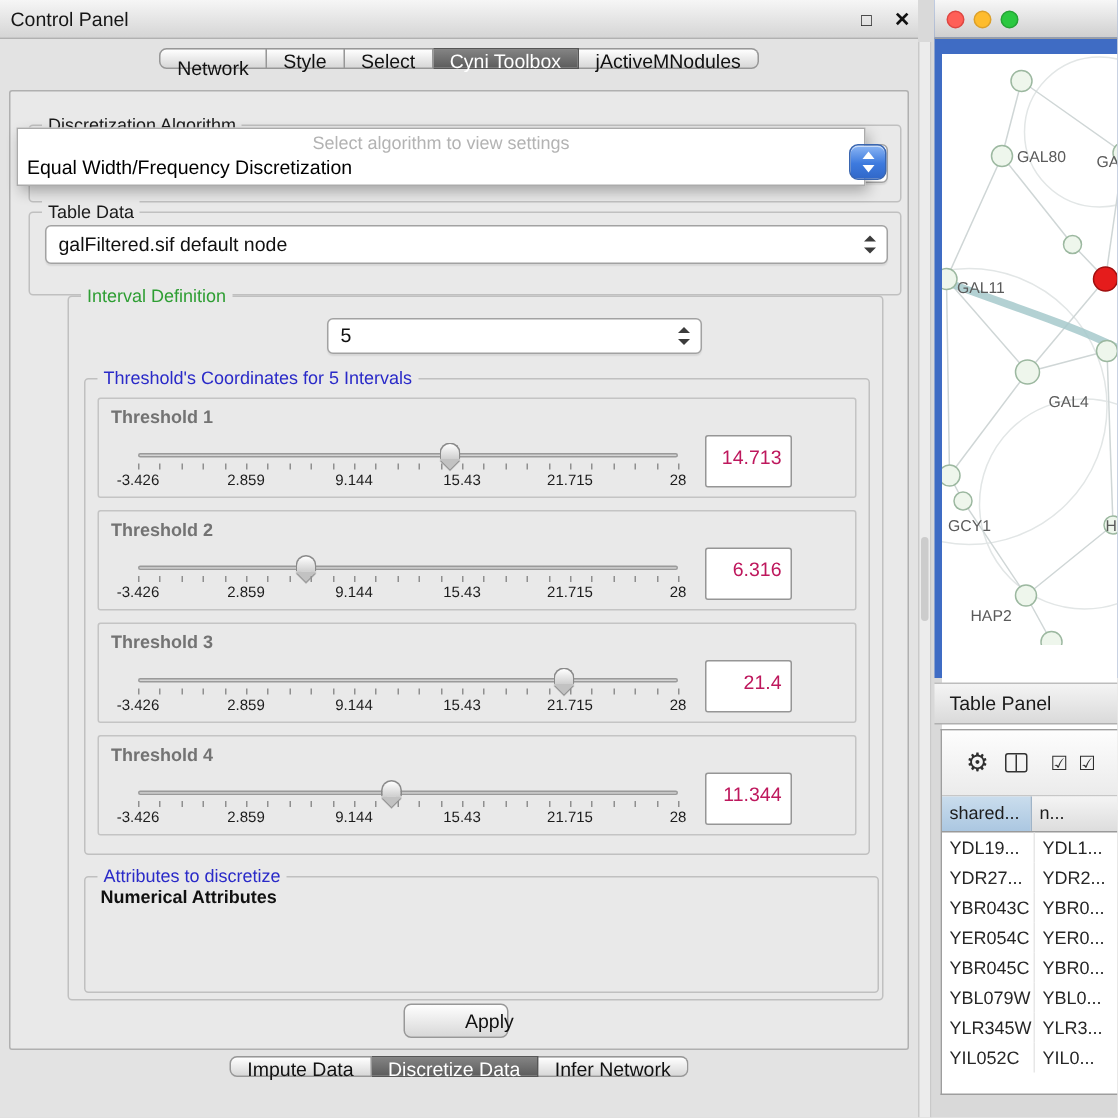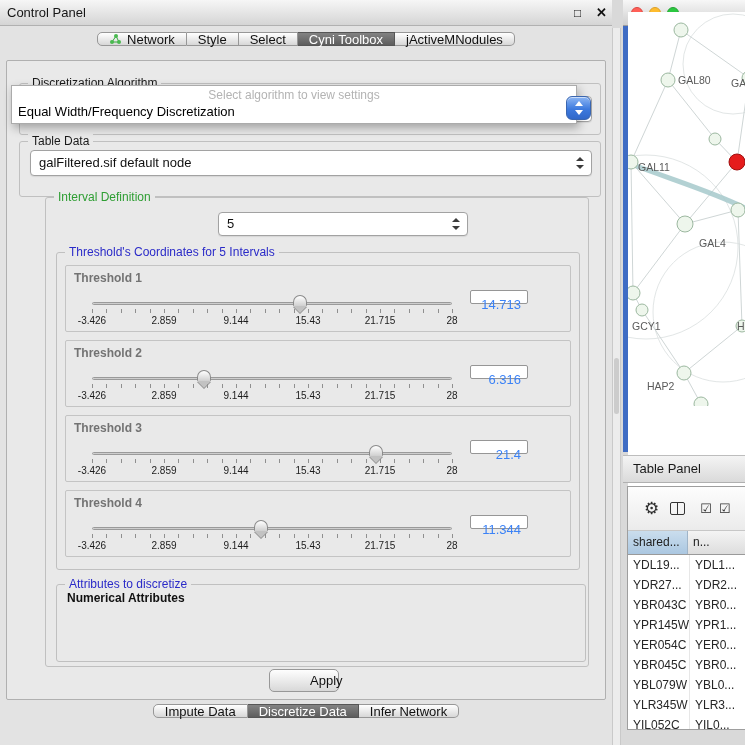--- a/index.html
+++ b/index.html
@@ -17,21 +17,21 @@
   .cp-title { position:absolute; left:7px; top:0; line-height:26px; font-size:13px; color:#151515; }
   .win-btn { position:absolute; top:0; line-height:26px; color:#111; }
   .win-btn.float { left:574px; font-size:12px; }
   .win-btn.close { left:596px; font-size:13px; font-weight:bold; }
 
   .tabbar { position:absolute; left:0; width:612px; display:flex; justify-content:center; }
   .tabbar.top { top:32px; }
   .tabbar.bottom { top:704px; }
   .tab { height:14px; padding:0 11px; font-size:13px; color:#111;
          background:linear-gradient(#ffffff,#d7d7d7); border:1px solid #979797; border-left:none;
-         display:flex; align-items:center; gap:5px; white-space:nowrap; }
+         display:flex; align-items:center; gap:5px; white-space:nowrap;flex-direction:column; }
   .tab.first { border-left:1px solid #979797; border-radius:5px 0 0 5px; }
   .tab.last  { border-radius:0 5px 5px 0; }
   .tab.sel   { background:linear-gradient(#838383,#5d5d5d); color:#fff; border-color:#565656; }
 
   .panel-body { position:absolute; left:6px; top:60px; width:600px; height:640px;
                 background:#e9e9e9; border:1px solid #b0b0b0; border-radius:2px; }
 
   .group { position:absolute; border:1px solid #c0c0c0; border-radius:3px; }
   .group-label { position:absolute; top:-8px; left:8px; background:#e9e9e9; padding:0 4px;
                  font-size:12px; color:#1a1a1a; white-space:nowrap; }
@@ -87,23 +87,23 @@
   .thumb { position:absolute; top:-8px; width:14px; height:11px;
            background:linear-gradient(#ffffff,#cfcfcf); border:1px solid #8a8a8a; border-bottom:none;
            border-radius:7px 7px 1px 1px; }
   .thumb::after { content:""; position:absolute; left:-1px; top:10px; width:0; height:0;
            border-left:7px solid transparent; border-right:7px solid transparent;
            border-top:7px solid #c2c2c2; filter:drop-shadow(0 1px 0 #8a8a8a); }
   .ticks { position:absolute; left:6px; right:6px; top:13px; height:5px; }
   .ticks i { position:absolute; top:0; width:1px; height:4px; background:#8f8f8f; }
   .scale { position:absolute; left:6px; right:6px; top:19px; height:12px; }
   .scale-label { position:absolute; transform:translateX(-50%); font-size:10px; color:#1c1c1c; white-space:nowrap; }
-  .thr-value { position:absolute; left:404px; top:24px; width:58px; height:14px; background:#fff;
+  .thr-value { position:absolute; left:404px; top:24px; width:58px; height:35px; background:#fff;
                border:1px solid #969696; border-radius:2px; font-size:13px; line-height:28px;
-               text-align:right; padding-right:6px; color:#3b82f6; }
+               text-align:right; padding-right:6px; color:#be185d; }
 
   
   .attr-group { left:10px; top:386px; width:530px; height:78px; }
   .attr-title { position:absolute; left:10px; top:6px; font-size:12px; font-weight:bold; color:#111; }
   .listbox { position:absolute; left:10px; top:24px; width:510px; height:48px; background:#fff;
              border:1px solid #a5a5a5; overflow:hidden; }
   .list-inner { position:absolute; left:0; top:1px; right:14px; overflow:hidden; }
   .list-item { font-size:13px; line-height:15px; padding-left:6px; color:#111; white-space:nowrap; }
   .list-scrollbar { position:absolute; right:0; top:0; bottom:0; width:14px; background:#f1f1f1; border-left:1px solid #cfcfcf; }
   .list-scroll-thumb { position:absolute; left:2px; top:2px; width:9px; height:28px; background:#b7b7b7; border-radius:5px; }
@@ -117,21 +117,21 @@
   .splitter-thumb { position:absolute; left:1px; top:330px; width:5px; height:56px; background:#cccccc; border-radius:3px; }
 
   
   .net-window { position:absolute; left:623px; top:0; width:122px; height:452px; background:#3f6cc4; }
   .net-titlebar { position:absolute; left:0; top:0; right:0; height:26px;
                   background:linear-gradient(#f7f7f7,#cfcfcf); border-bottom:1px solid #9e9e9e; }
   .tl { position:absolute; top:7px; width:12px; height:12px; border-radius:50%; }
   .tl.red    { left:8px;  background:#ff5f57; border:1px solid #de4742; }
   .tl.yellow { left:26px; background:#febc2e; border:1px solid #dca02a; }
   .tl.green  { left:44px; background:#2bc840; border:1px solid #26a335; }
-  .net-canvas { position:absolute; left:5px; top:12px; width:117px; height:504px; background:#fff; overflow:hidden; }
+  .net-canvas { position:absolute; left:5px; top:36px; width:117px; height:504px; background:#fff; overflow:hidden; }
   #net-svg text { font-family:"Liberation Sans", sans-serif; }
 
   
   .table-panel-header { position:absolute; left:623px; top:455px; width:122px; height:28px;
                         background:linear-gradient(#f4f4f4,#dadada); border-top:1px solid #bdbdbd;
                         border-bottom:1px solid #b0b0b0; font-size:13px; color:#1a1a1a;
                         line-height:26px; padding-left:10px; }
   .table-window { position:absolute; left:627px; top:486px; width:118px; height:244px; background:#fff;
                   border:1px solid #9e9e9e; border-right:none; overflow:hidden; }
   .table-toolbar { height:44px; background:linear-gradient(#fdfdfd,#ebebeb); border-bottom:1px solid #c7c7c7;
@@ -514,24 +514,20 @@
       </div>
       <div class="trow">
         <div class="tcell c0">YDR27...</div>
         <div class="tcell c1">YDR2...</div>
       </div>
       <div class="trow">
         <div class="tcell c0">YBR043C</div>
         <div class="tcell c1">YBR0...</div>
       </div>
       <div class="trow">
-        <div class="tcell c0">YPR145W</div>
-        <div class="tcell c1">YPR1...</div>
-      </div>
-      <div class="trow">
         <div class="tcell c0">YER054C</div>
         <div class="tcell c1">YER0...</div>
       </div>
       <div class="trow">
         <div class="tcell c0">YBR045C</div>
         <div class="tcell c1">YBR0...</div>
       </div>
       <div class="trow">
         <div class="tcell c0">YBL079W</div>
         <div class="tcell c1">YBL0...</div>

